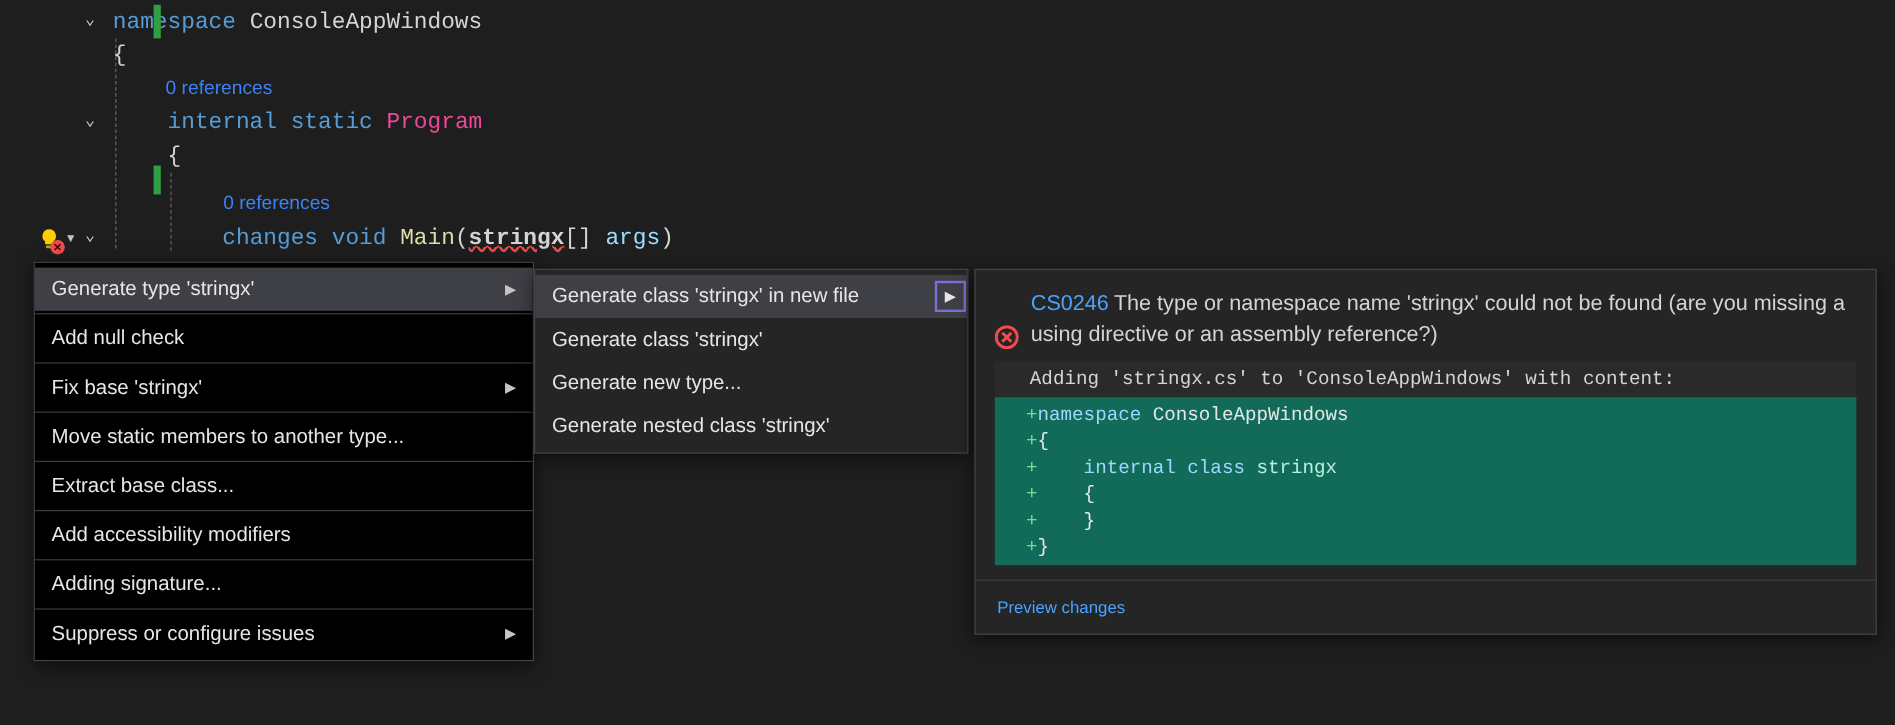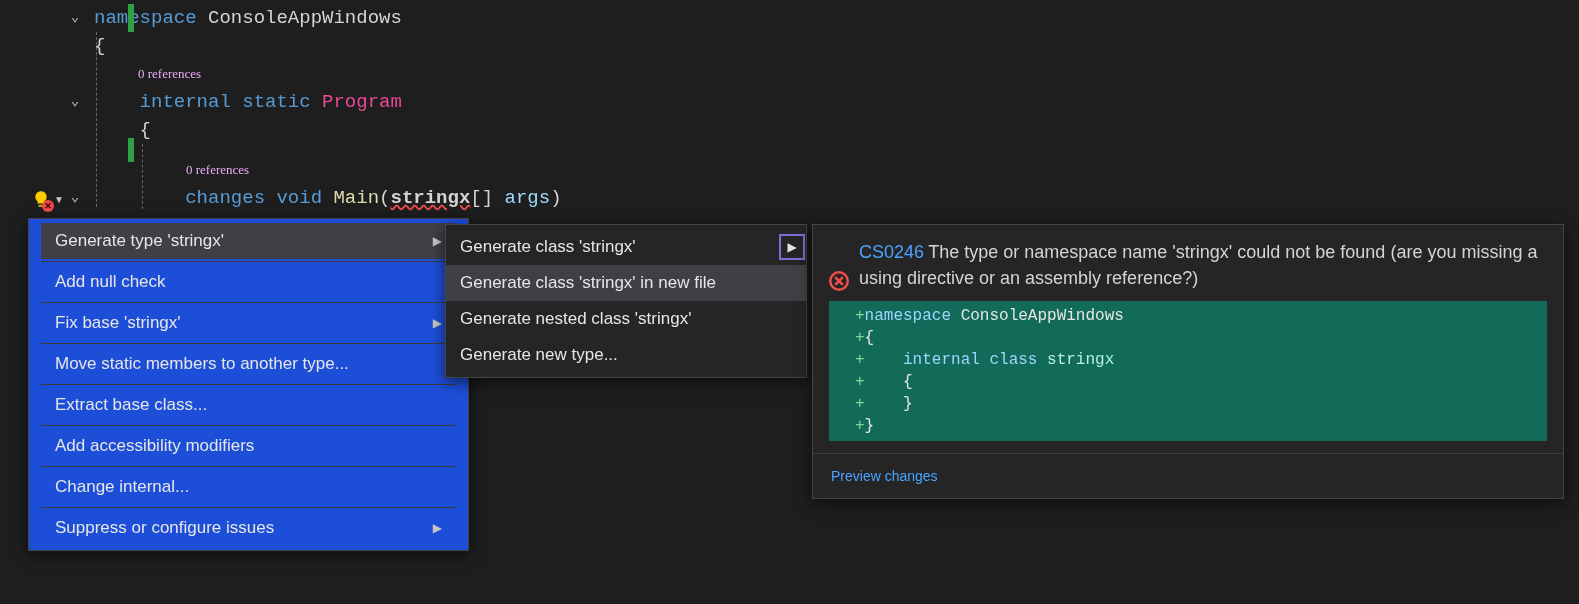--- a/index.html
+++ b/index.html
@@ -1,38 +1,38 @@
 <!DOCTYPE html>
 <html><head>
 <meta charset="utf-8">
 <style>
   html,body{margin:0;padding:0;background:#1e1e1e;color:#d4d4d4;font-family:"Segoe UI",Arial,sans-serif;font-size:15px;width:1579px;height:604px;overflow:hidden}
   .editor{position:relative;font-family:Consolas,"Courier New",monospace;font-size:19px;line-height:28px;padding-top:4px;}
   .codeline{position:relative;display:flex;align-items:center;height:28px;white-space:pre}
   .gutter{width:56px;display:flex;justify-content:flex-end;align-items:center;padding-right:6px;box-sizing:border-box;}
   .margin{width:38px;display:flex;align-items:center;justify-content:center;position:relative}
   .chg{position:absolute;left:72px;top:0;width:6px;height:100%;background:#2ea043}
-  .codelens{font-family:Liberation Serif, serif;font-size:13px;color:#f0abfc;padding-left:0}
+  .codelens{font-family:Liberation Sans, sans-serif;font-size:16px;color:#3b82f6;padding-left:0}
   .kw{color:#569cd6}
   .cls{color:#ec4899}
   .fn{color:#dcdcaa}
   .plain{color:#d4d4d4}
   .param{color:#9cdcfe}
   .err{border-bottom:2px wavy #f14c4c;text-decoration:underline wavy #f14c4c}
   .outline{position:absolute;left:96px;top:32px;width:1px;height:175px;border-left:1px dashed #666}
   .outline2{position:absolute;left:142px;top:144px;width:1px;height:65px;border-left:1px dashed #666}
   .chevron{color:#c5c5c5;font-size:14px;display:inline-block;transform:translateY(-1px)}
   
   .qa{position:absolute;left:32px;top:190px;display:flex;align-items:center;gap:2px}
   .bulb{position:relative;width:18px;height:18px}
   .bulb svg{display:block}
   .errbadge{position:absolute;right:-4px;bottom:-4px;width:12px;height:12px;border-radius:50%;background:#f14c4c;display:flex;align-items:center;justify-content:center;color:#3a0000;font-size:9px;font-weight:bold}
   .drop{color:#c5c5c5;font-size:10px;margin-left:2px}
   
-  .menu1{position:absolute;left:28px;top:218px;width:415px;background:#1d4ed8;border:1px solid #454545;box-shadow:0 4px 14px rgba(0,0,0,.6);padding:4px 12px}
+  .menu1{position:absolute;left:28px;top:218px;width:415px;background:#000000;border:1px solid #454545;box-shadow:0 4px 14px rgba(0,0,0,.6);padding:4px 0}
   .menuitem{display:flex;align-items:center;justify-content:space-between;padding:8px 14px;color:#e6e6e6;font-size:17px;cursor:default}
   .menuitem.sel{background:#3f3f46}
   .menuitem .arrow{color:#c5c5c5;font-size:12px}
   .sep{height:1px;background:#3c3c3c;margin:2px 0}
   
   .menu2{position:absolute;left:445px;top:224px;width:360px;background:#252526;border:1px solid #454545;box-shadow:0 4px 14px rgba(0,0,0,.6);padding:4px 0}
   .menu2 .menuitem{padding:8px 14px}
   .menu2 .menuitem.sel{background:#3f3f46}
   .focusbox{position:absolute;left:779px;top:234px;width:26px;height:26px;border:2px solid #7c6fd8;box-sizing:border-box;display:flex;align-items:center;justify-content:center;color:#e6e6e6;font-size:12px}
   
@@ -130,41 +130,41 @@
   <div class="sep"></div>
   <div class="menuitem">
     <span>Extract base class...</span>
   </div>
   <div class="sep"></div>
   <div class="menuitem">
     <span>Add accessibility modifiers</span>
   </div>
   <div class="sep"></div>
   <div class="menuitem">
-    <span>Change internal...</span>
+    <span>Adding signature...</span>
   </div>
   <div class="sep"></div>
   <div class="menuitem">
     <span>Suppress or configure issues</span>
     <span class="arrow">▶</span>
   </div>
 </div>
 
 <div class="menu2">
-  <div class="menuitem">
-    <span>Generate class 'stringx'</span>
-  </div>
   <div class="menuitem sel">
     <span>Generate class 'stringx' in new file</span>
   </div>
   <div class="menuitem">
-    <span>Generate nested class 'stringx'</span>
+    <span>Generate class 'stringx'</span>
   </div>
   <div class="menuitem">
     <span>Generate new type...</span>
+  </div>
+  <div class="menuitem">
+    <span>Generate nested class 'stringx'</span>
   </div>
 </div>
 
 <div class="focusbox">
   <span>▶</span>
 </div>
 
 <div class="preview">
   <div class="prehead">
     <span class="erricon">
@@ -173,20 +173,21 @@
           <path d="M5 5l6 6M11 5l-6 6" stroke="#f14c4c" stroke-width="2"></path>
         </svg>
     </span>
     <div>
       <span class="errcode">CS0246</span>
       <span> </span>
       <span class="errmsg">The type or namespace name 'stringx' could not be found (are you missing a using directive or an assembly reference?)</span>
     </div>
   </div>
   <div class="diffwrap">
+    <div class="diffhead">  Adding 'stringx.cs' to 'ConsoleAppWindows' with content:</div>
     <div class="diffbody">
       <div class="diffline"><span class="plus">+</span><span class="kw">namespace </span><span>ConsoleAppWindows</span></div>
       <div class="diffline"><span class="plus">+</span><span>{</span></div>
       <div class="diffline"><span class="plus">+</span><span>    </span><span class="kw">internal class </span><span class="cls">stringx</span></div>
       <div class="diffline"><span class="plus">+</span><span>    </span><span>{</span></div>
       <div class="diffline"><span class="plus">+</span><span>    </span><span>}</span></div>
       <div class="diffline"><span class="plus">+</span><span>}</span></div>
     </div>
   </div>
   <div class="linksep"></div>

